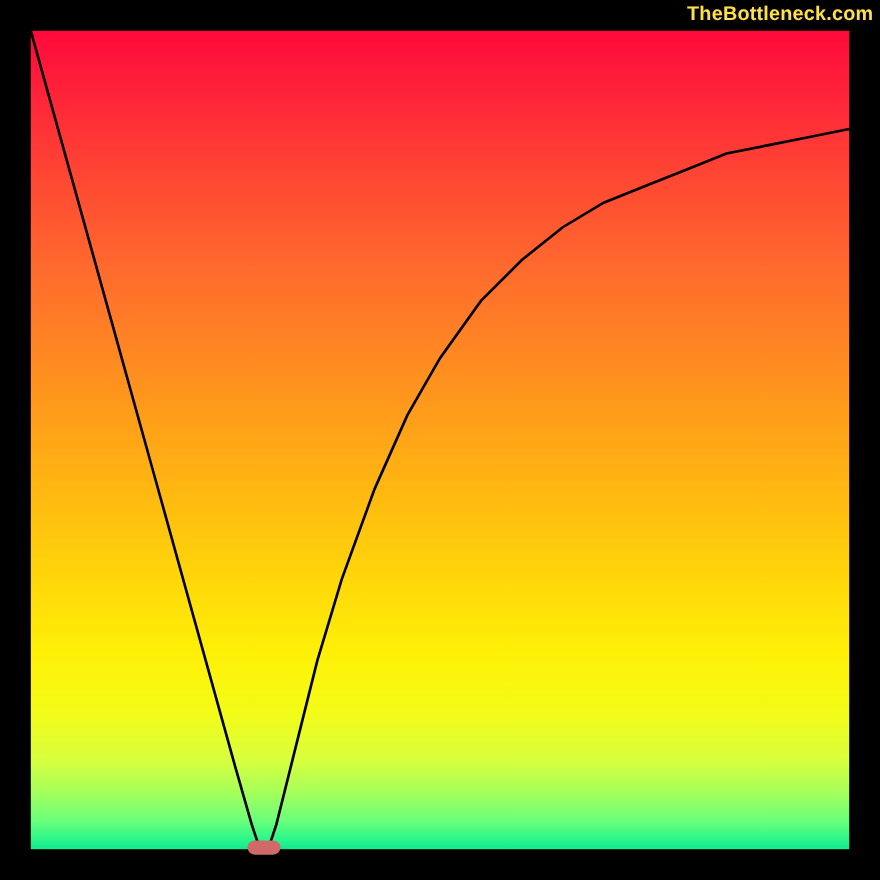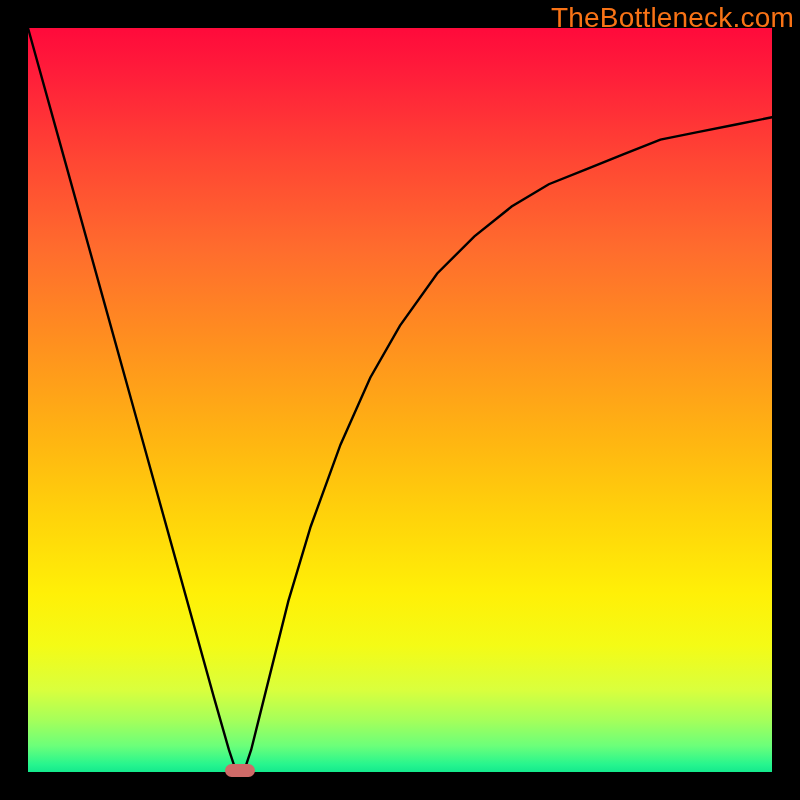--- a/index.html
+++ b/index.html
@@ -40,23 +40,23 @@
       #a6ff5a 93%,
       #6bff7a 96.5%,
       #26f58e 99%,
       #14e98d 100%
     );
   }
   .watermark {
     position: absolute;
     top: 2px;
     right: 6px;
-    color: #f97316;
-    font-size: 28px;
-    font-weight: 400;
+    color: #fde047;
+    font-size: 18px;
+    font-weight: 700;
     letter-spacing: 0.2px;
     user-select: none;
   }
   svg.curves {
     position: absolute;
     left: 0;
     top: 0;
     width: 744px;
     height: 744px;
     overflow: visible;

